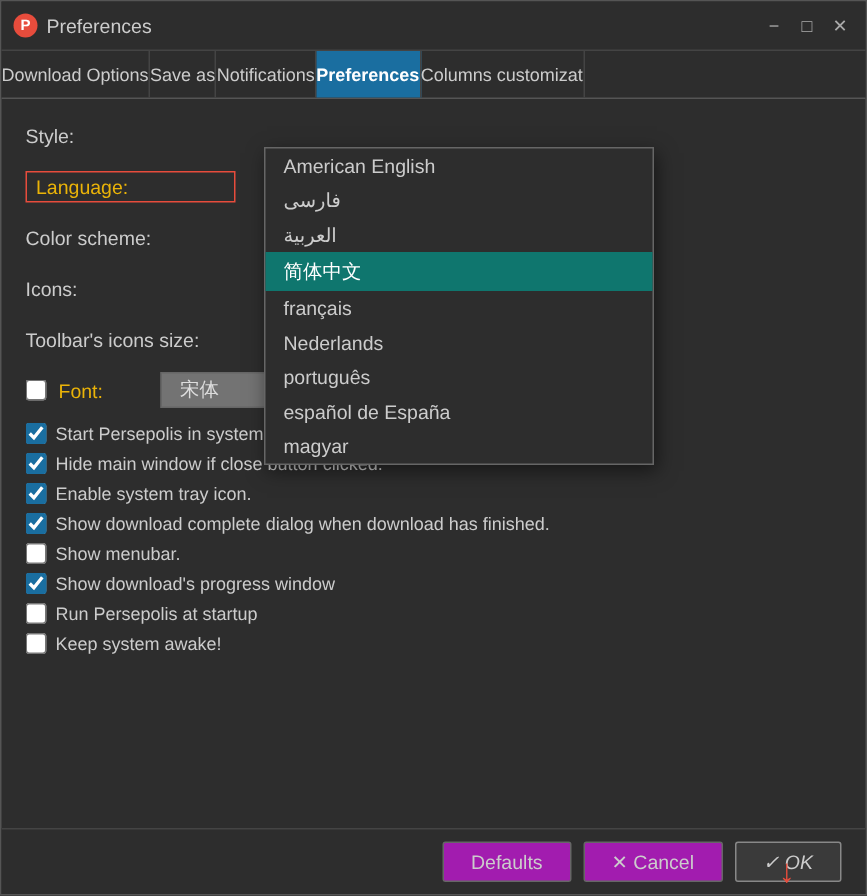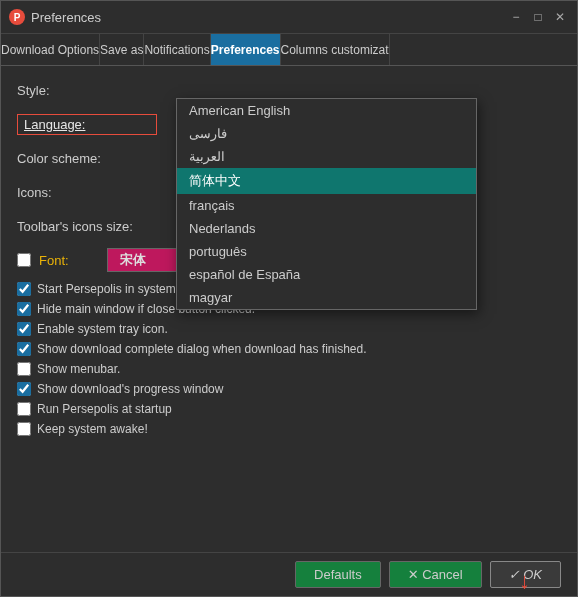--- a/index.html
+++ b/index.html
@@ -106,22 +106,21 @@
       min-height: 24px;
     }
     .form-label {
       color: #ccc;
       min-width: 140px;
       font-size: 13px;
     }
     .form-label.highlighted {
       border: 1.5px solid #e74c3c;
       padding: 2px 6px;
-      color: #e5e5e5;
-      text-decoration: underline;
+      color: #eab308;
     }
     .checkbox-row {
       display: flex;
       align-items: center;
       margin-bottom: 6px;
       gap: 6px;
     }
     .checkbox-row input[type=checkbox] {
       width: 14px;
       height: 14px;
@@ -136,37 +135,36 @@
       align-items: center;
       margin-bottom: 10px;
       gap: 8px;
     }
     .font-label {
       color: #eab308;
       font-size: 13px;
       min-width: 60px;
     }
     .font-display {
-      background: #be185d;
+      background: #737373;
       border: 1px solid #666;
       padding: 2px 12px;
       font-size: 13px;
       color: #ddd;
       min-width: 80px;
       height: 24px;
       display: flex;
       align-items: center;
-      font-weight: bold;
     }
     
     .dropdown-overlay {
       position: absolute;
       top: 32px;
       left: 175px;
-      width: 301px;
+      width: 260px;
       background: #2d2d2d;
       border: 1px solid #666;
       z-index: 100;
       box-shadow: 2px 4px 12px rgba(0,0,0,0.5);
     }
     .dropdown-item {
       padding: 4px 12px;
       font-size: 13px;
       color: #ccc;
       cursor: pointer;
@@ -183,21 +181,21 @@
       border-top: 1px solid #444;
       gap: 8px;
       flex-shrink: 0;
       background: #2d2d2d;
       position: relative;
     }
     .footer-btn {
       padding: 5px 18px;
       font-size: 13px;
       border: 1px solid #666;
-      background: #15803d;
+      background: #a21caf;
       color: #ccc;
       cursor: pointer;
       border-radius: 2px;
     }
     .footer-btn.primary {
       background: #3a3a3a;
       border-color: #888;
       font-style: italic;
     }
     .arrow-indicator {

